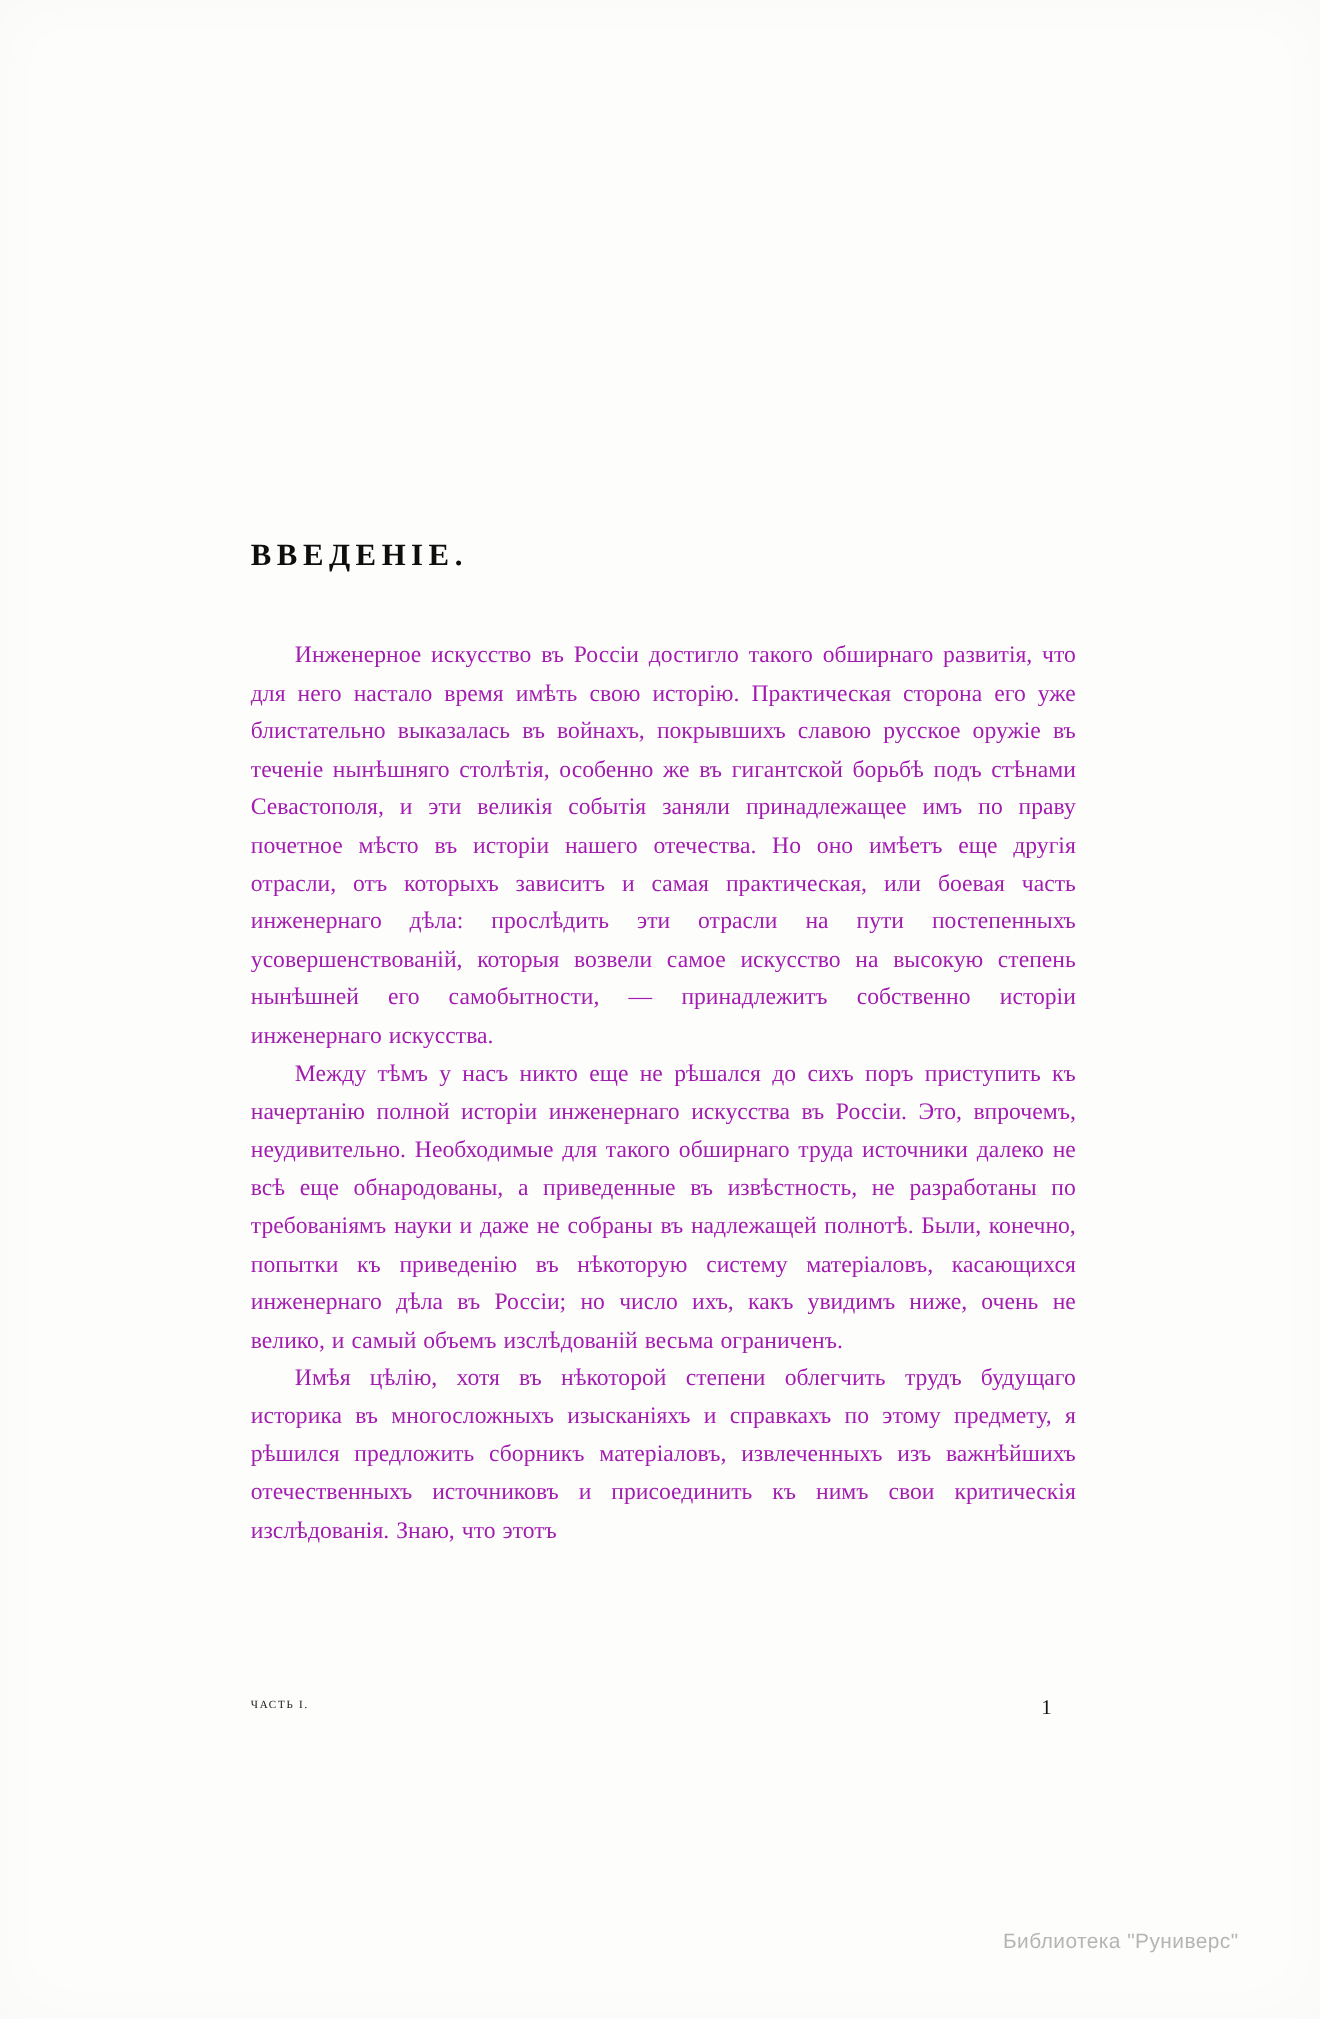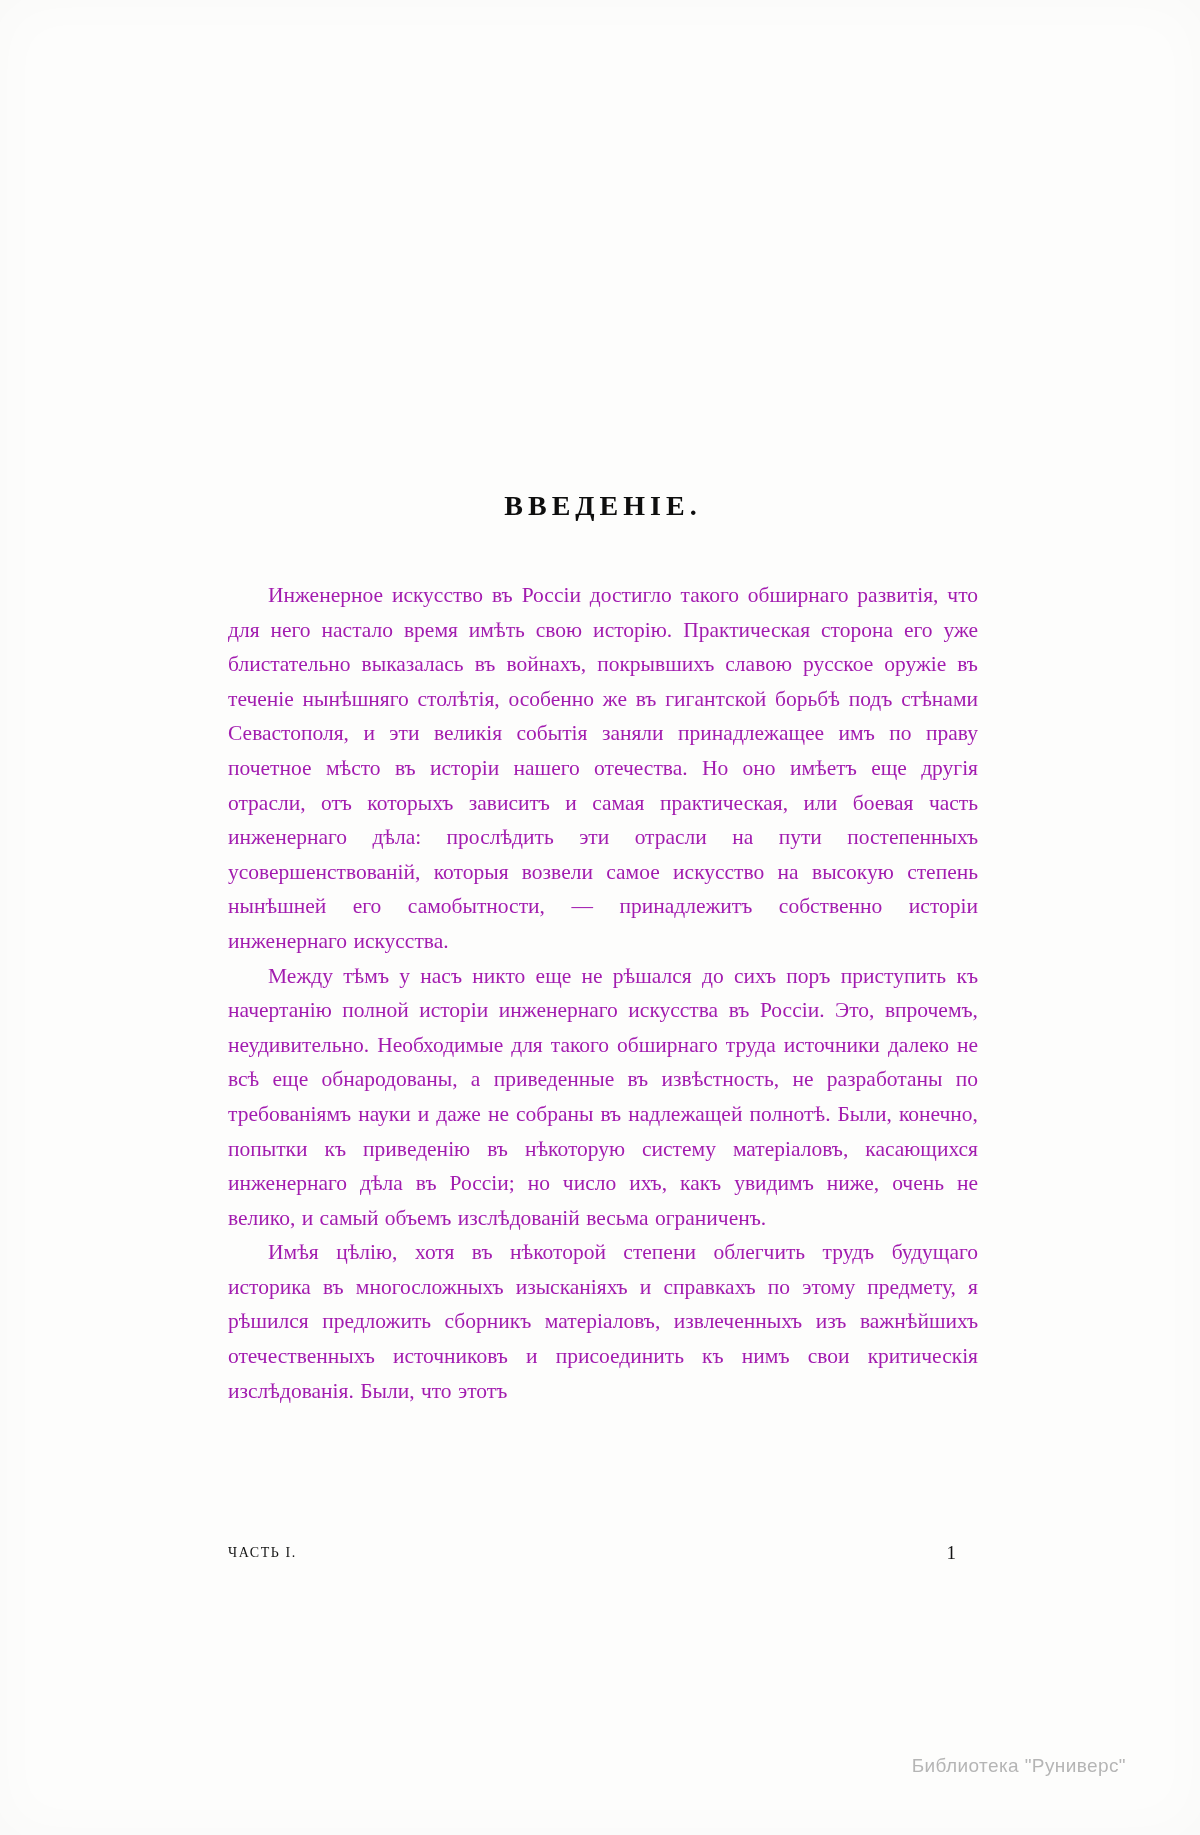--- a/index.html
+++ b/index.html
@@ -35,21 +35,21 @@
   }
 
   .text-block {
     position: absolute;
     left: 228px;
     top: 490px;
     width: 750px;
   }
 
   .heading {
-    text-align: center;
+    text-align: left;
     font-size: 28px;
     font-weight: 700;
     letter-spacing: 5px;
     color: #0e0e0e;
     margin: 0 0 56px 0;
     font-family: "Liberation Serif", serif;
   }
 
   .para {
     margin: 0;
@@ -72,21 +72,21 @@
     left: 228px;
     top: 1545px;
     width: 750px;
     height: 22px;
   }
 
   .part-label {
     position: absolute;
     left: 0;
     top: 0;
-    font-size: 14px;
+    font-size: 10px;
     letter-spacing: 1.6px;
     font-variant: small-caps;
     color: #141414;
     font-family: "Liberation Serif", serif;
   }
 
   .page-number {
     position: absolute;
     right: 22px;
     top: -3px;
@@ -109,21 +109,21 @@
 
 <div class="page">
 
   <div class="text-block">
     <h1 class="heading">ВВЕДЕНІЕ.</h1>
 
     <p class="para">Инженерное искусство въ Россіи достигло такого обширнаго развитія, что для него настало время имѣть свою исторію. Практическая сторона его уже блистательно выказалась въ войнахъ, покрывшихъ славою русское оружіе въ теченіе нынѣшняго столѣтія, особенно же въ гигантской борьбѣ подъ стѣнами Севастополя, и эти великія событія заняли принадлежащее имъ по праву почетное мѣсто въ исторіи нашего отечества. Но оно имѣетъ еще другія отрасли, отъ которыхъ зависитъ и самая практическая, или боевая часть инженернаго дѣла: прослѣдить эти отрасли на пути постепенныхъ усовершенствованій, которыя возвели самое искусство на высокую степень нынѣшней его самобытности, — принадлежитъ собственно исторіи инженернаго искусства.</p>
 
     <p class="para">Между тѣмъ у насъ никто еще не рѣшался до сихъ поръ приступить къ начертанію полной исторіи инженернаго искусства въ Россіи. Это, впрочемъ, неудивительно. Необходимые для такого обширнаго труда источники далеко не всѣ еще обнародованы, а приведенные въ извѣстность, не разработаны по требованіямъ науки и даже не собраны въ надлежащей полнотѣ. Были, конечно, попытки къ приведенію въ нѣкоторую систему матеріаловъ, касающихся инженернаго дѣла въ Россіи; но число ихъ, какъ увидимъ ниже, очень не велико, и самый объемъ изслѣдованій весьма ограниченъ.</p>
 
-    <p class="para">Имѣя цѣлію, хотя въ нѣкоторой степени облегчить трудъ будущаго историка въ многосложныхъ изысканіяхъ и справкахъ по этому предмету, я рѣшился предложить сборникъ матеріаловъ, извлеченныхъ изъ важнѣйшихъ отечественныхъ источниковъ и присоединить къ нимъ свои критическія изслѣдованія. Были, что этотъ</p>
+    <p class="para">Имѣя цѣлію, хотя въ нѣкоторой степени облегчить трудъ будущаго историка въ многосложныхъ изысканіяхъ и справкахъ по этому предмету, я рѣшился предложить сборникъ матеріаловъ, извлеченныхъ изъ важнѣйшихъ отечественныхъ источниковъ и присоединить къ нимъ свои критическія изслѣдованія. Знаю, что этотъ</p>
   </div>
 
   <div class="footer-line">
     <span class="part-label">ЧАСТЬ I.</span>
     <span class="page-number">1</span>
   </div>
 
   <div class="watermark">Библиотека "Руниверс"</div>
 
 </div>

